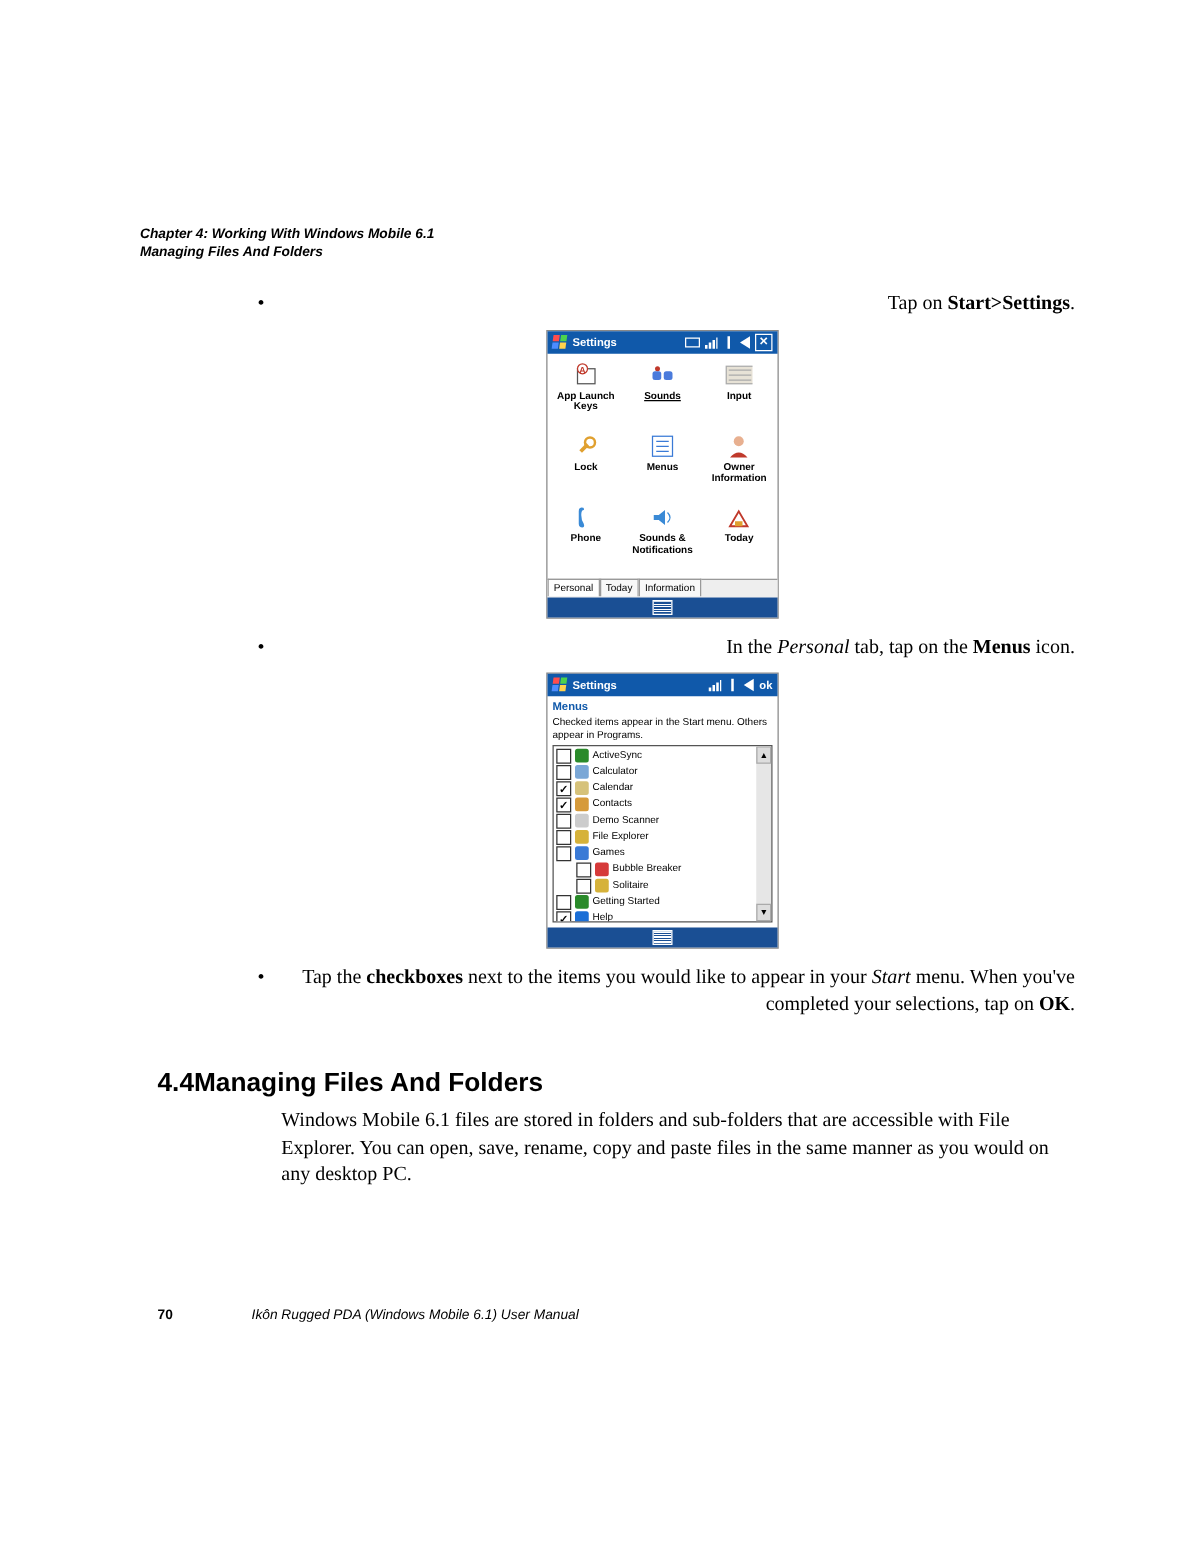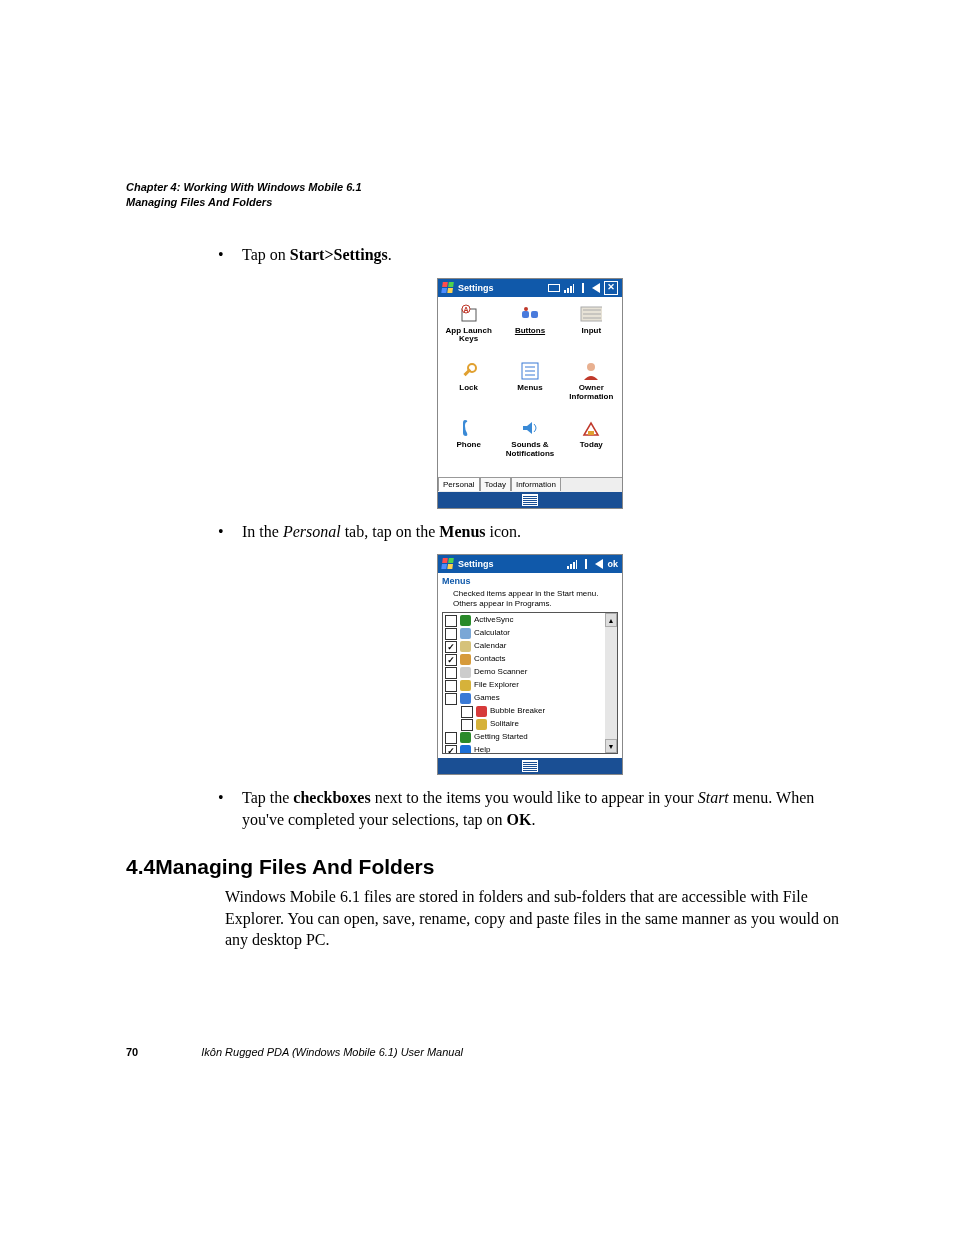--- a/index.html
+++ b/index.html
@@ -9,38 +9,39 @@
     font-family: "Times New Roman", Times, serif;
     color: #000;
     width: 954px;
     height: 1235px;
     position: relative;
     box-sizing: border-box;
   }
   .header {
     position: absolute;
     top: 180px;
-    left: 126px;
+    left: 112px;
     font-family: Verdana, Geneva, sans-serif;
     font-style: italic;
     font-weight: bold;
     font-size: 11px;
     line-height: 1.4;
     color: #000;
   }
   .content {
     position: absolute;
     top: 232px;
     left: 200px;
     width: 660px;
   }
   ul.bullets {
     list-style: none;
     padding: 0;
-    margin: 12px;
+    margin: 0;
+    text-align: right;
   }
   ul.bullets > li {
     position: relative;
     padding-left: 30px;
     font-size: 16px;
     line-height: 1.35;
     margin-bottom: 6px;
   }
   ul.bullets > li::before {
     content: "•";
@@ -142,21 +143,20 @@
     font-size: 9px;
     font-weight: bold;
     color: #1059aa;
     padding: 3px 4px;
   }
   .hint {
     font-family: Tahoma, sans-serif;
     font-size: 8px;
     padding: 0 4px 4px;
     line-height: 1.2;
-    margin-left: 11px;
   }
   .listbox {
     border: 1px solid #555;
     margin: 0 4px 4px;
     height: 140px;
     display:flex;
     font-family: Tahoma, sans-serif;
     font-size: 8px;
     overflow: hidden;
   }
@@ -251,21 +251,21 @@
                 <circle cx="8" cy="6" r="4" fill="#fff" stroke="#c0392b"></circle>
                 <text x="8" y="9" font-size="7" text-anchor="middle" fill="#c0392b" font-weight="bold">A</text>
               </svg>
             </div><span>App Launch Keys</span></div>
         <div class="cell"><div class="cicon">
               <svg width="22" height="22">
                 <rect x="3" y="8" width="7" height="7" rx="2" fill="#4a7bdc"></rect>
                 <rect x="12" y="8" width="7" height="7" rx="2" fill="#4a7bdc"></rect>
                 <circle cx="7" cy="6" r="2" fill="#c0392b"></circle>
               </svg>
-            </div><span class="bold" style="text-decoration:underline;">Buttons</span></div>
+            </div><span class="bold" style="text-decoration:underline;">Sounds</span></div>
         <div class="cell"><div class="cicon">
               <svg width="24" height="16">
                 <rect x="1" y="1" width="22" height="14" fill="#e7e2d6" stroke="#aaa"></rect>
                 <line x1="3" y1="4" x2="21" y2="4" stroke="#aaa"></line>
                 <line x1="3" y1="8" x2="21" y2="8" stroke="#aaa"></line>
                 <line x1="3" y1="12" x2="21" y2="12" stroke="#aaa"></line>
               </svg>
             </div><span>Input</span></div>
         <div class="cell"><div class="cicon">
               <svg width="22" height="22">

